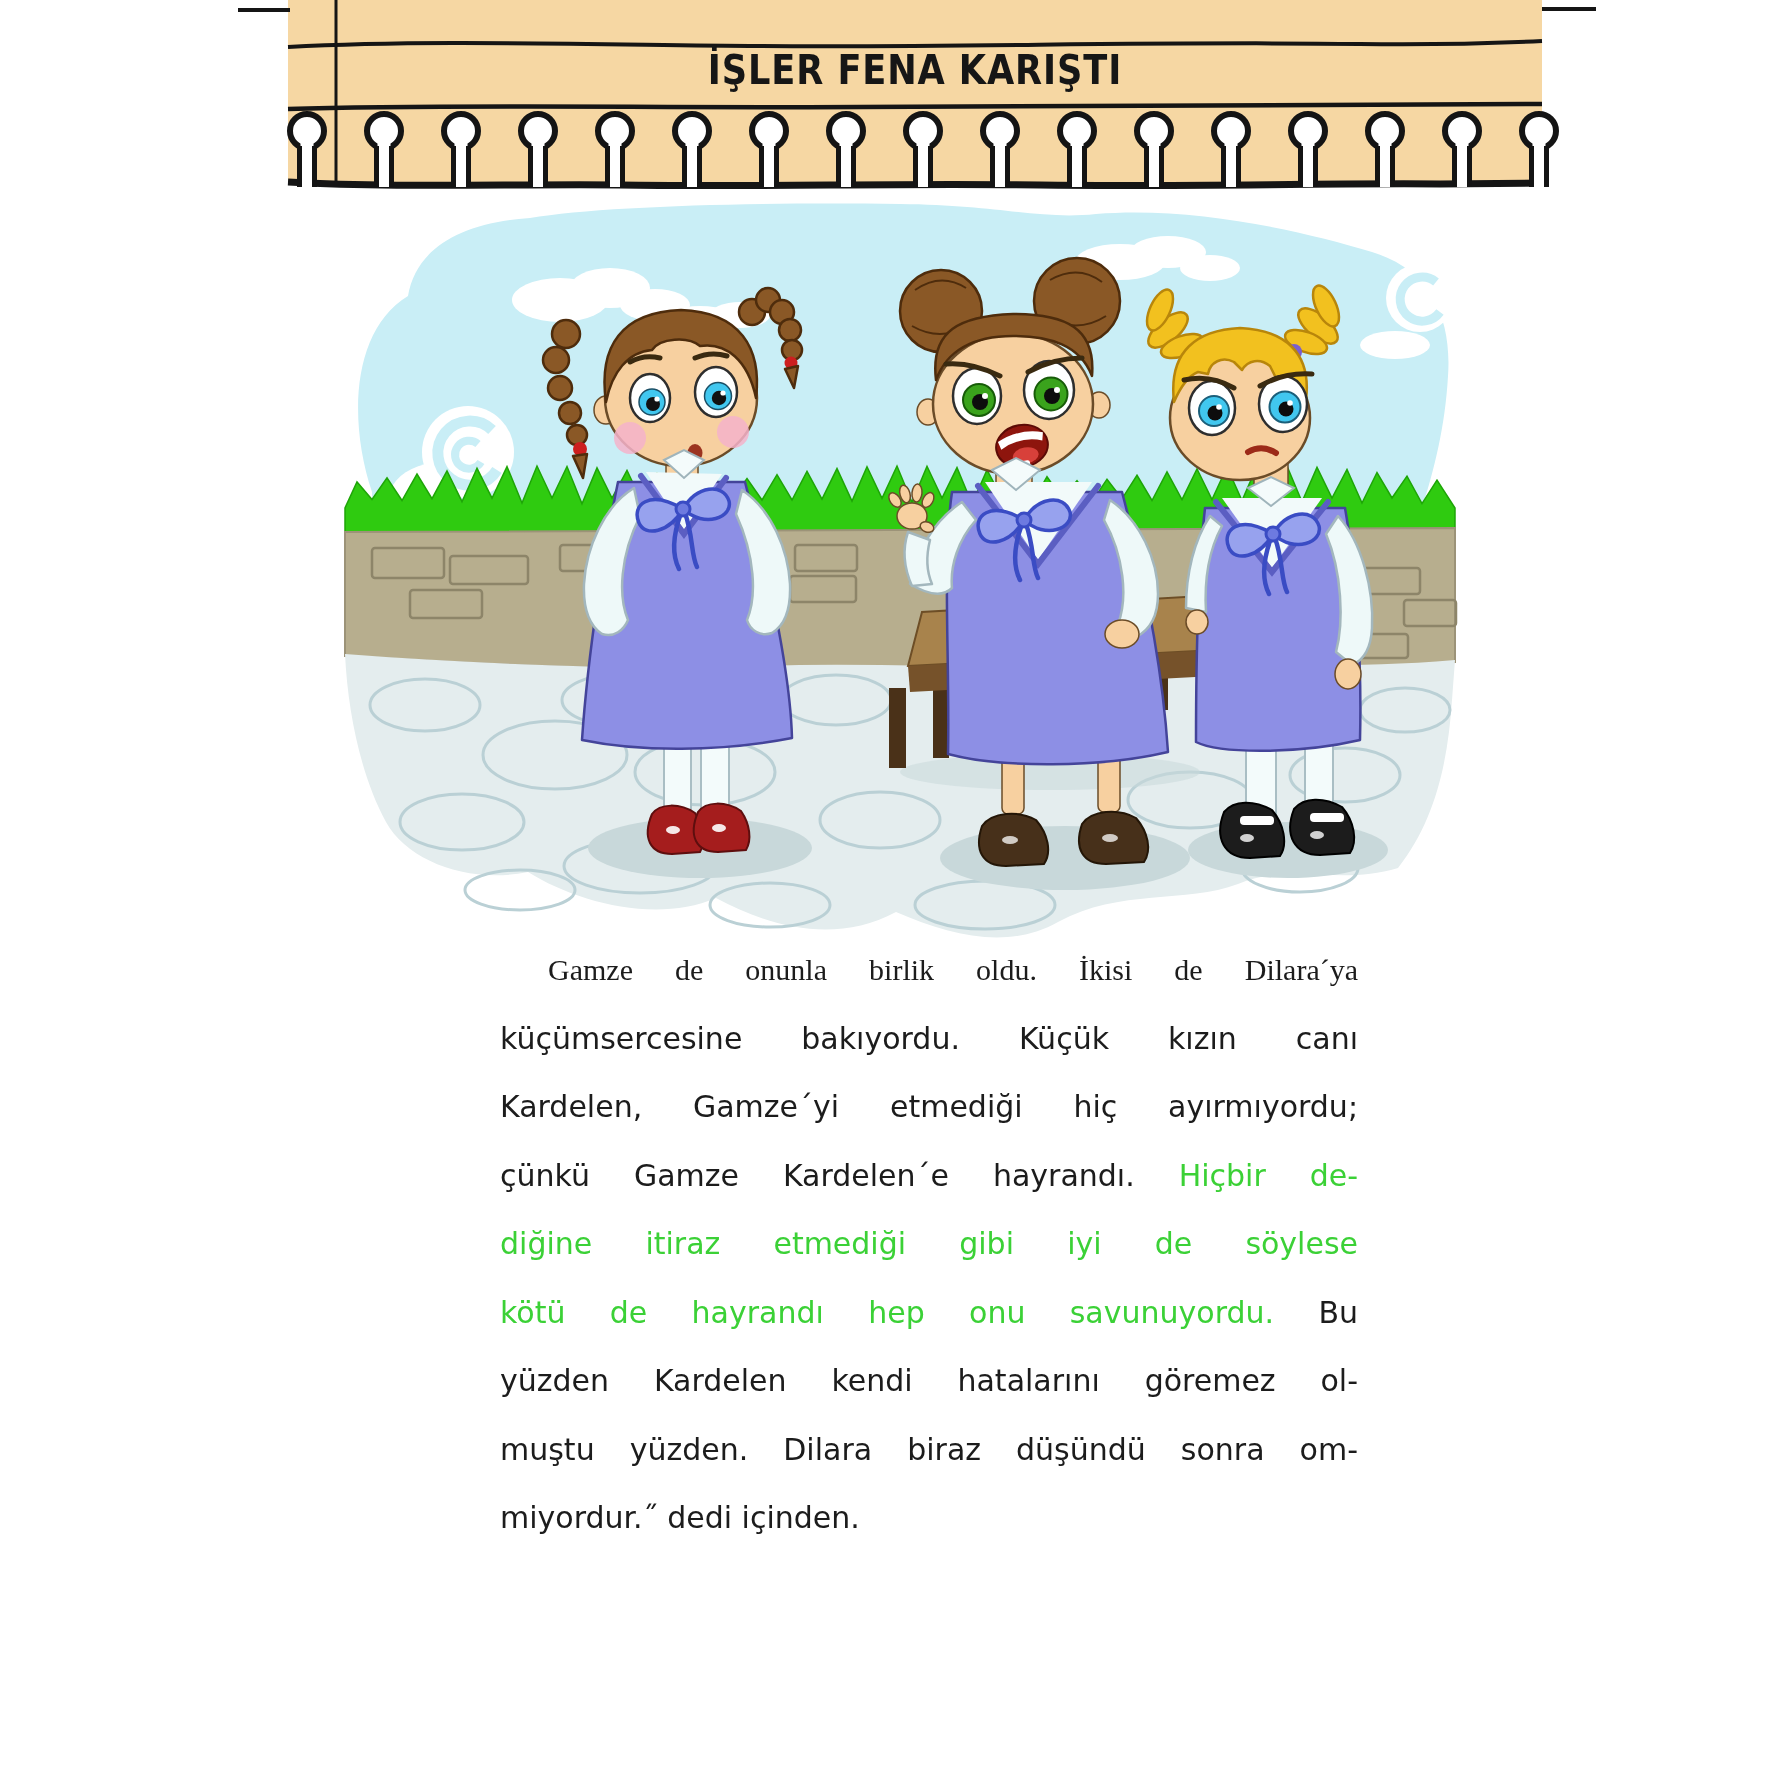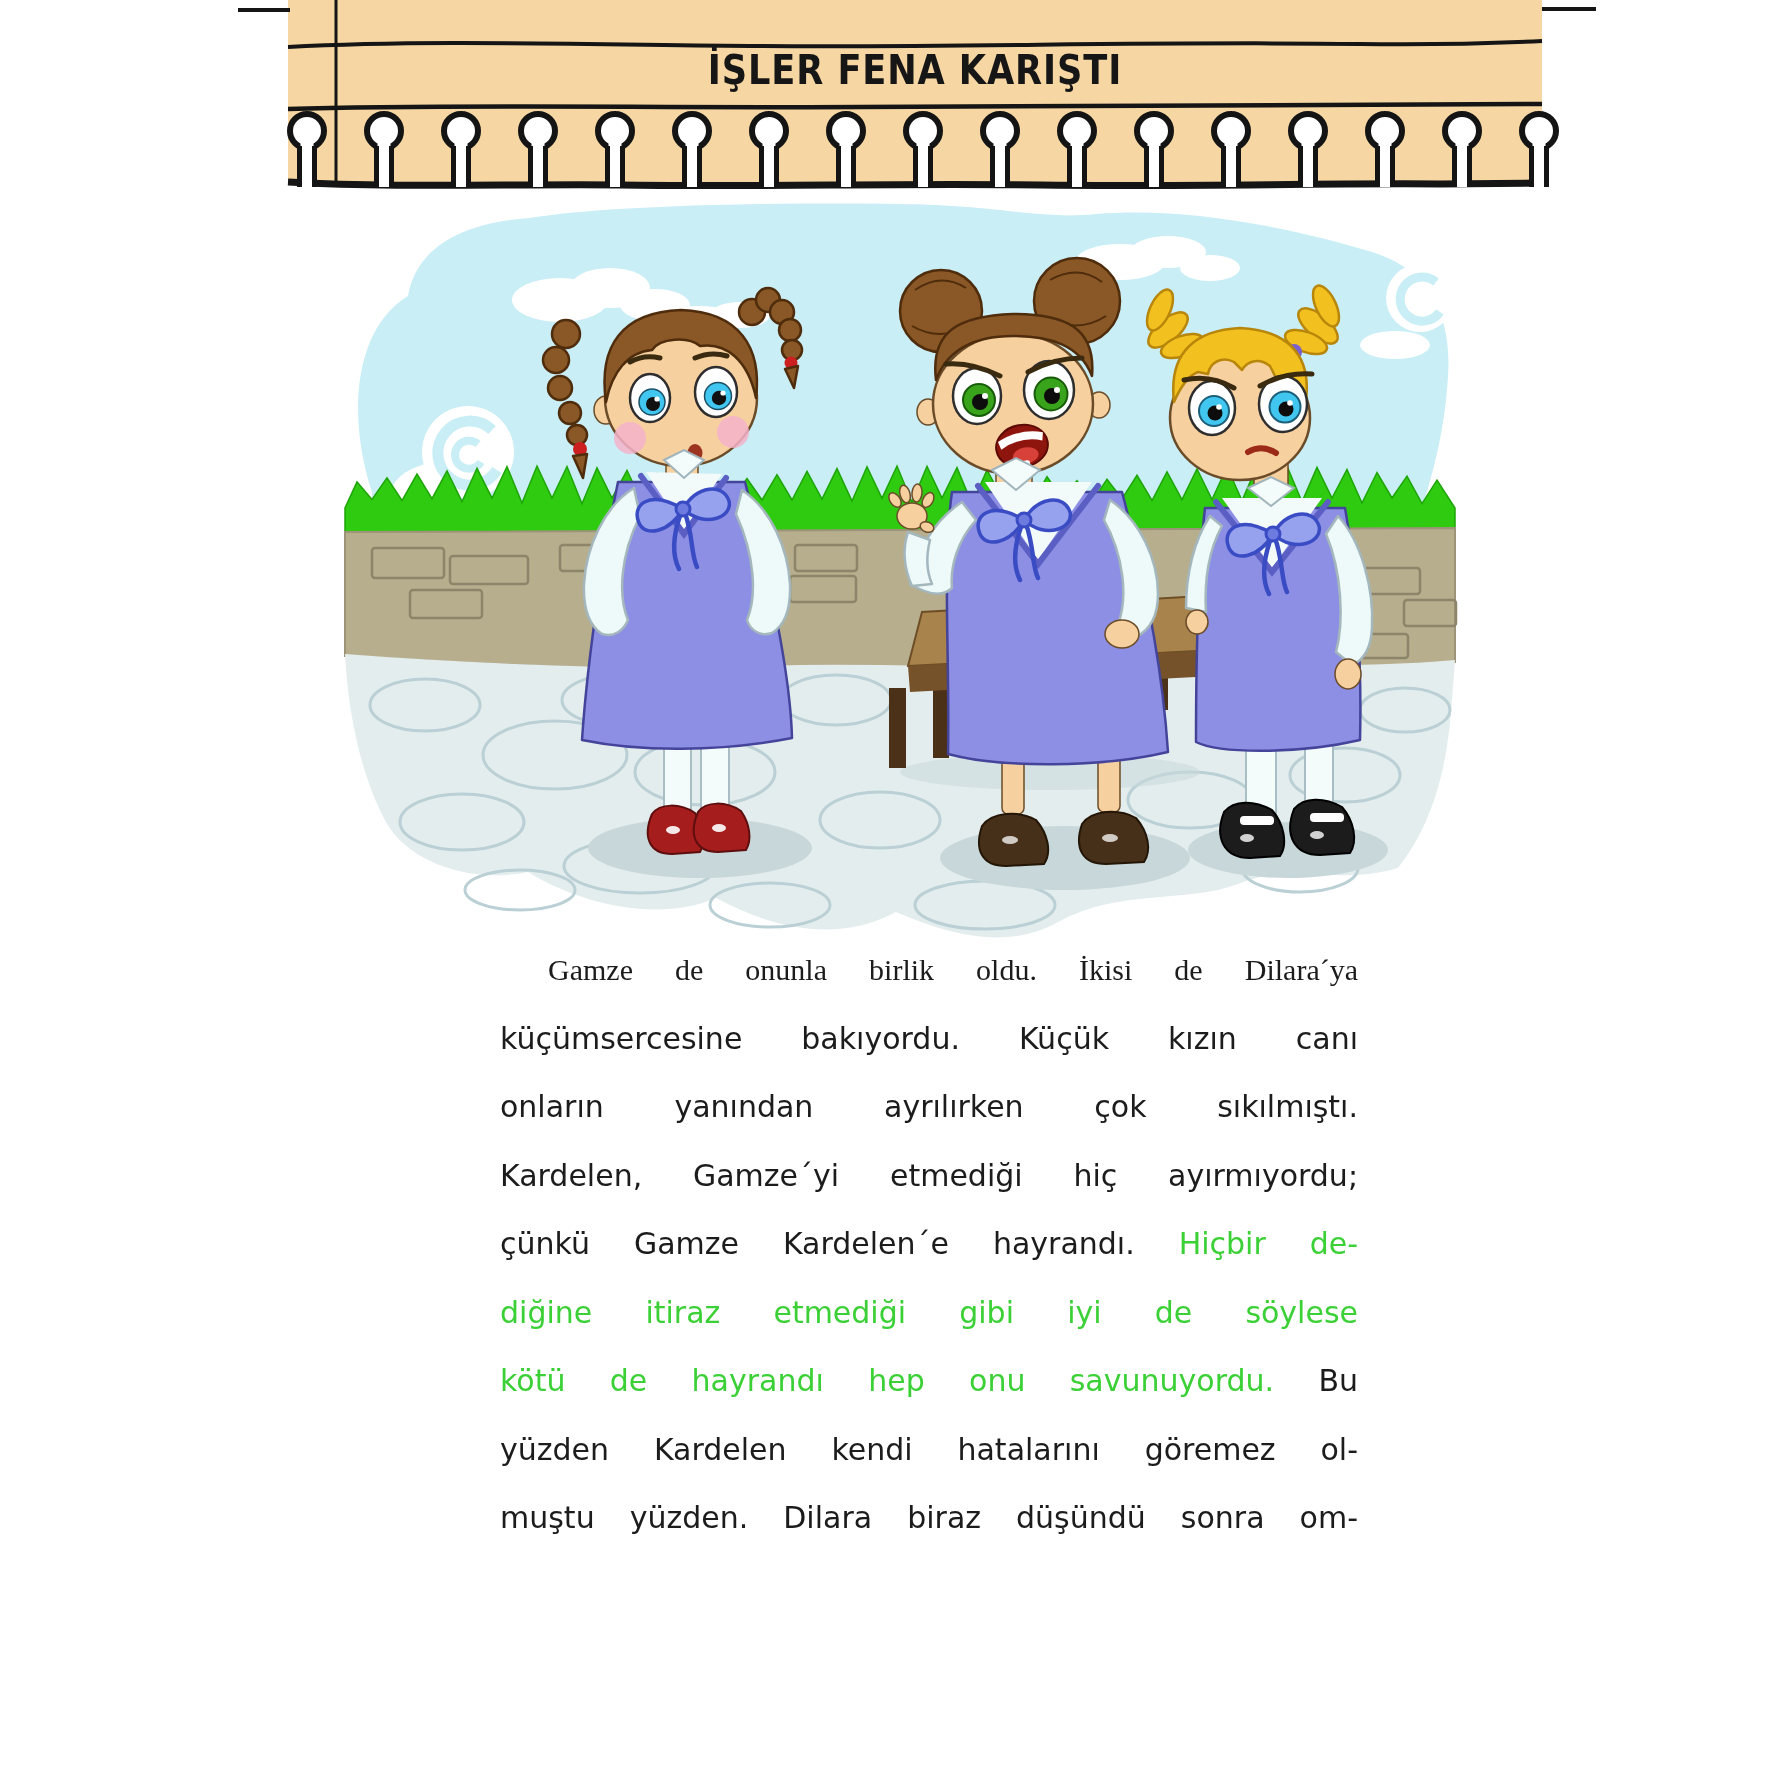--- a/index.html
+++ b/index.html
@@ -403,23 +403,23 @@
       <ellipse class="f-skin thin" cx="1348" cy="674" rx="13" ry="15"></ellipse>
       <path class="f-sleeve" d="M 1210,516 C 1194,540 1186,574 1186,608 L 1206,612 C 1204,578 1210,548 1222,526 Z"></path>
       <ellipse class="f-skin thin" cx="1197" cy="622" rx="11" ry="12"></ellipse>
       <use href="#bowdef" transform="translate(1273,534)"></use>
     </g>
   </svg>
 
   <div id="story">
       <div class="line indent"><span>Gamze de onunla birlik oldu. İkisi de Dilara´ya</span></div>
       <div class="line"><span>küçümsercesine bakıyordu. Küçük kızın canı</span></div>
-      <div class="line"><span>onların yanından ayrılırken çok sıkılmıştı.</span></div>
       <div class="line"><span>Kardelen, Gamze´yi etmediği hiç ayırmıyordu;</span></div>
       <div class="line"><span>çünkü Gamze Kardelen´e hayrandı. </span><span class="hl">Hiçbir de-</span></div>
       <div class="line"><span class="hl">diğine itiraz etmediği gibi iyi de söylese</span></div>
       <div class="line"><span class="hl">kötü de hayrandı hep onu savunuyordu. </span><span>Bu</span></div>
       <div class="line"><span>yüzden Kardelen kendi hatalarını göremez ol-</span></div>
       <div class="line"><span>muştu yüzden. Dilara biraz düşündü sonra om-</span></div>
+      <div class="line no-justify"><span>miyordur.˝ dedi içinden.</span></div>
     </div>
 
   <div id="pageno">9</div>
 </div>
 
 </body></html>

